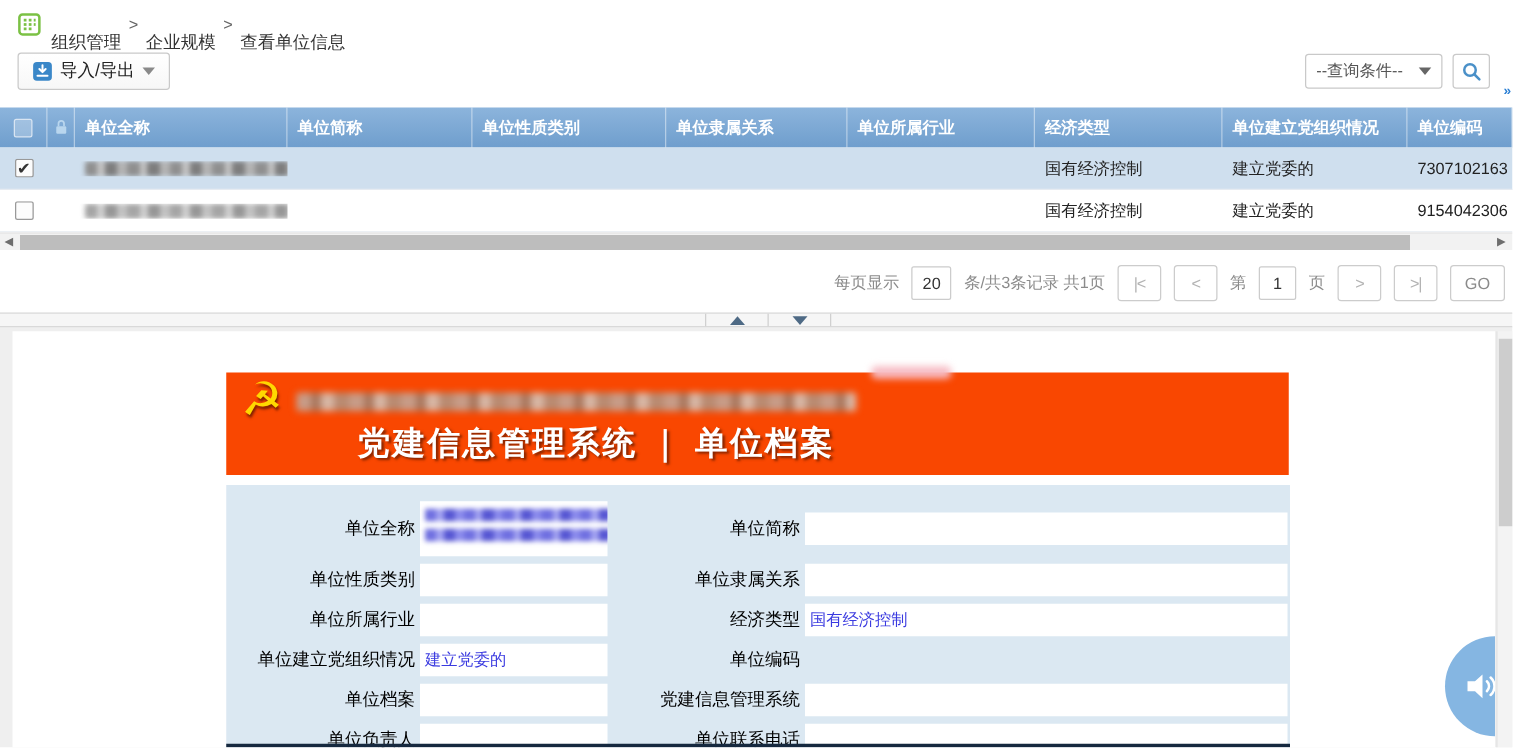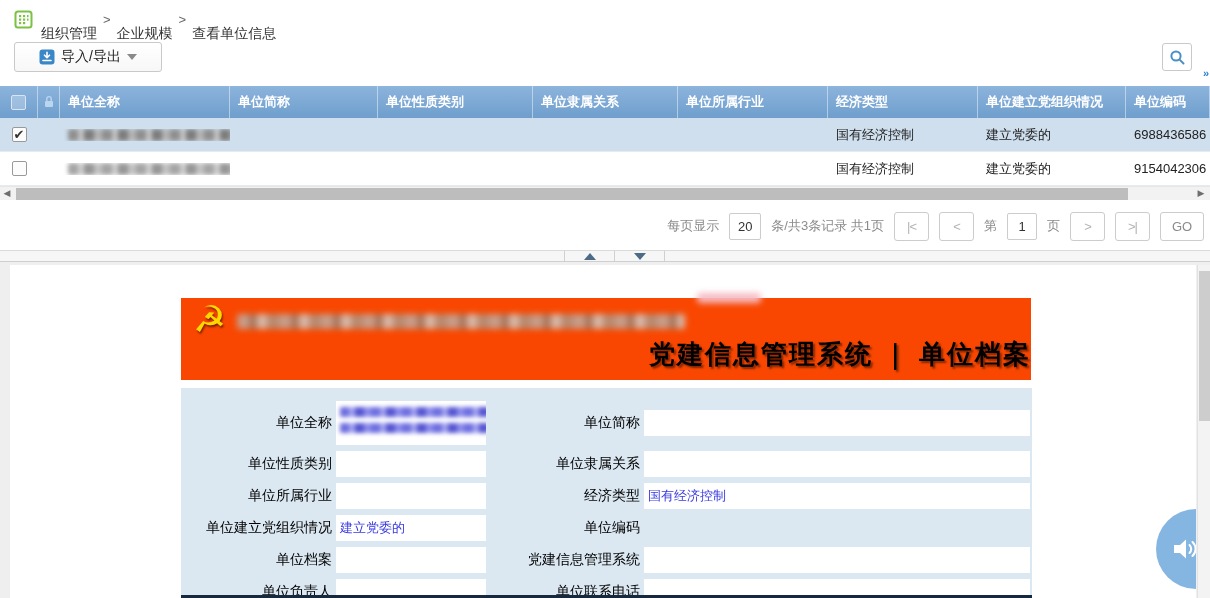--- a/index.html
+++ b/index.html
@@ -7,21 +7,21 @@
   body { font-family:"Liberation Sans","DejaVu Sans",sans-serif; background:#fff; position:relative; color:#333; }
 
   
   .topbar { position:absolute; top:0; left:0; width:100%; height:38px; display:flex; align-items:center; padding-left:14px; background:#fff; }
   .topbar .crumb { font-size:14px; color:#333; margin-left:8px;margin-top:29px; }
   .topbar .sep { color:#666; margin:0 6px; font-size:13px; }
 
   
   .toolbar { position:absolute; top:40px; left:0; width:100%; height:36px; }
   .btn-impexp { position:absolute; left:14px; top:2px; height:30px; display:flex; align-items:center; gap:6px;
-    background:linear-gradient(#fff,#f7f7f7); border:1px solid #c9c9c9; border-radius:3px; padding:0 24px; font-size:14px; color:#222; cursor:pointer; }
+    background:linear-gradient(#fff,#f7f7f7); border:1px solid #c9c9c9; border-radius:3px; padding:0 11px; font-size:14px; color:#222; cursor:pointer; }
   .caret { width:0;height:0;border-left:5px solid transparent;border-right:5px solid transparent;border-top:6px solid #8a8a8a; display:inline-block; }
   .query-select { position:absolute; right:56px; top:3px; width:110px; height:28px; border:1px solid #c9c9c9; border-radius:3px; background:#fff;
     display:flex; align-items:center; justify-content:space-between; padding:0 8px; font-size:13px; color:#555; cursor:pointer; }
   .btn-search { position:absolute; right:18px; top:3px; width:30px; height:28px; border:1px solid #c9c9c9; border-radius:3px; background:#fff; display:flex; align-items:center; justify-content:center; cursor:pointer; }
   .panel-collapse { position:absolute; right:1px; top:27px; font-size:11px; color:#2a7fd4; font-weight:bold; cursor:pointer; }
 
   
   .grid { position:absolute; top:86px; left:0; width:1210px; }
   .gh { display:flex; height:32px; background:linear-gradient(#8cb4dc,#6f9ecd); }
   .gh .c { border-right:1px solid rgba(255,255,255,.45); color:#fff; font-weight:bold; font-size:13px; line-height:31px; padding-left:8px; overflow:hidden; white-space:nowrap; }
@@ -62,21 +62,21 @@
   .bottom { position:absolute; top:262px; left:0; width:1210px; height:336px; background:#efefef; }
   .vscroll { position:absolute; right:0; top:3px; width:13px; bottom:0; background:#f3f3f3; border-left:1px solid #e2e2e2; }
   .vthumb { position:absolute; top:6px; left:1px; width:11px; height:150px; background:#cdcdcd; }
   .panel { position:absolute; left:10px; top:3px; width:1186px; bottom:0; background:#fff; overflow:hidden; }
 
   .banner { position:absolute; left:171px; top:33px; width:850px; height:82px; background:#f94701; }
   .emblem { position:absolute; left:12px; top:2px; font-size:37px; color:#ffd800; text-shadow:1px 2px 2px rgba(90,20,0,.75); line-height:40px; }
   .org-blur { position:absolute; left:56px; top:16px; width:448px; height:15px; filter:blur(3px); border-radius:2px;
     background:repeating-linear-gradient(90deg,#c89c87 0 12px,#a9765c 12px 20px,#d8b7a5 20px 30px,#b98a70 30px 42px); }
   .pink-blob { position:absolute; left:516px; top:-5px; width:64px; height:10px; background:#f6bcc4; filter:blur(3px); border-radius:4px; }
-  .banner-title { position:absolute; left:0; right:0; bottom:8px; text-align:right; text-indent:105px; color:#000000; font-size:26px; font-weight:bold; letter-spacing:2px; text-shadow:2px 2px 2px rgba(110,30,0,.85); white-space:nowrap; }
+  .banner-title { position:absolute; left:0; right:0; bottom:8px; text-align:left; text-indent:105px; color:#ffffff; font-size:26px; font-weight:bold; letter-spacing:2px; text-shadow:2px 2px 2px rgba(110,30,0,.85); white-space:nowrap; }
 
   .form { position:absolute; left:171px; top:123px; width:851px; bottom:0; background:#dbe8f2; padding-top:12px; }
   .frow { display:flex; align-items:center; margin-bottom:4px; height:28px; }
   .frow.tall { height:46px; }
   .flab { font-size:14px; color:#000; text-align:right; padding-right:4px; white-space:nowrap; }
   .flab.l { width:155px; } .flab.r { width:158px; }
   .fbox { background:#fff; height:26px; line-height:26px; font-size:13px; color:#3a3ae0; padding-left:4px; overflow:hidden; white-space:nowrap; }
   .fbox.l { width:150px; } .fbox.r { flex:1; margin-right:2px; }
   .fbox.big { height:44px; padding-top:6px; line-height:normal; }
   .blur-blue { height:10px; margin-bottom:6px; border-radius:1px; filter:blur(2px);
@@ -117,20 +117,24 @@
     <span class="icon">
       <svg width="16" height="16" viewBox="0 0 16 16">
         <rect x="0.5" y="0.5" width="15" height="15" rx="3" fill="#3a87c8"></rect>
         <path d="M8 3.2 V8.2 M5.5 6.2 L8 8.7 L10.5 6.2" stroke="#fff" stroke-width="1.6" fill="none" stroke-linecap="round" stroke-linejoin="round"></path>
         <path d="M4 11.5 h8" stroke="#fff" stroke-width="1.6" stroke-linecap="round"></path>
       </svg>
     </span>
     <span>导入/导出</span>
     <span class="caret"></span>
   </div>
+  <div class="query-select">
+    <span>--查询条件--</span>
+    <span class="caret" style="border-top-color:#666"></span>
+  </div>
   <div class="btn-search">
     <span class="icon">
       <svg width="17" height="17" viewBox="0 0 17 17">
         <circle cx="7" cy="7" r="4.6" fill="none" stroke="#4a90c8" stroke-width="2"></circle>
         <line x1="10.6" y1="10.6" x2="14.5" y2="14.5" stroke="#4a90c8" stroke-width="2" stroke-linecap="round"></line>
       </svg>
     </span>
   </div>
   <div class="panel-collapse">»</div>
 </div>
@@ -164,21 +168,21 @@
     <div class="c cw1"></div>
     <div class="c cw2">
         <span class="redact" style="width:200px;display:block"></span>
       </div>
     <div class="c cw3"></div>
     <div class="c cw4"></div>
     <div class="c cw5"></div>
     <div class="c cw6"></div>
     <div class="c cw7">国有经济控制</div>
     <div class="c cw8">建立党委的</div>
-    <div class="c cw9">6988436586</div>
+    <div class="c cw9">7307102163</div>
   </div>
 
   <div class="gr">
     <div class="c cw0">
         <span class="cb"></span>
       </div>
     <div class="c cw1"></div>
     <div class="c cw2">
         <span class="redact" style="width:186px;display:block;opacity:.8"></span>
       </div>

